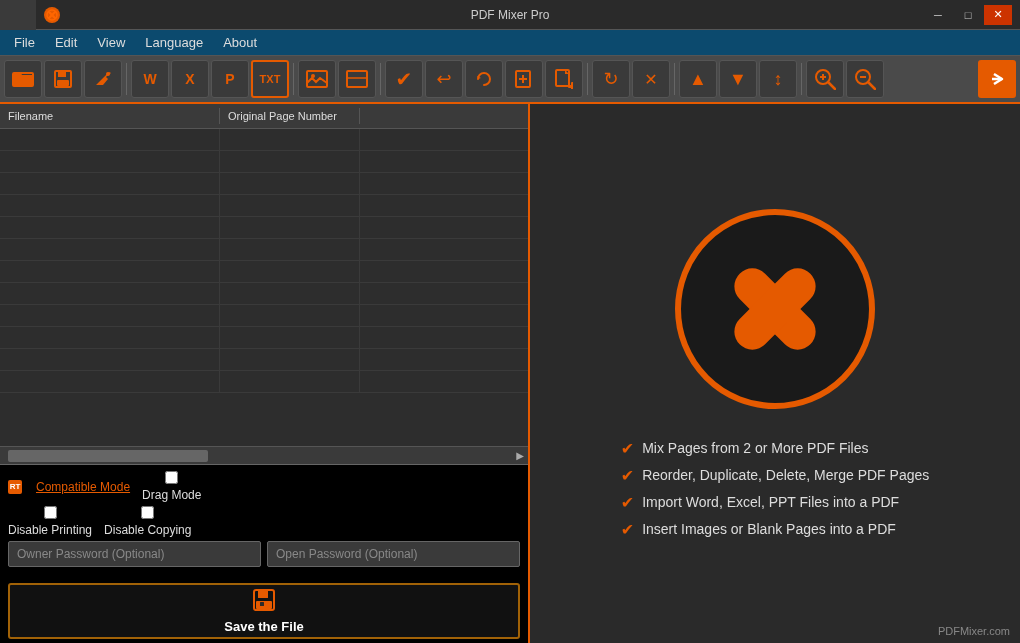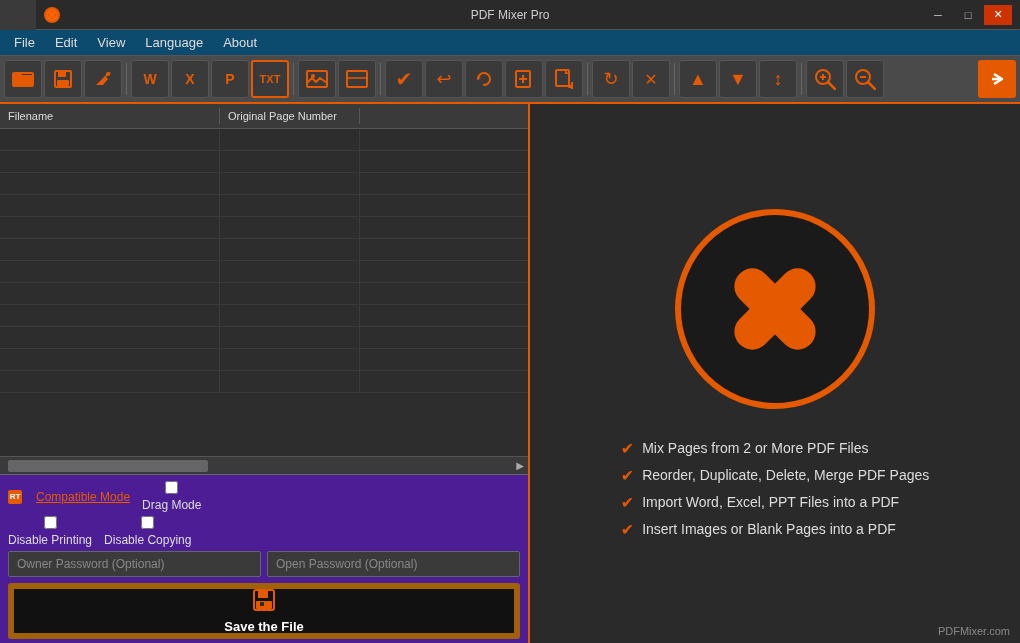--- a/index.html
+++ b/index.html
@@ -195,21 +195,21 @@
     #hscroll-arrow-right {
       margin-left: auto;
       margin-right: 4px;
       font-size: 10px;
       color: #aaa;
     }
 
     
     #bottom-controls {
       padding: 6px 8px 4px 8px;
-      background: #4c1d95;
+      background: #000000;
       border-top: 1px solid #666;
     }
     .control-row {
       display: flex;
       align-items: center;
       gap: 12px;
       margin-bottom: 4px;
     }
     .checkbox-label {
       display: flex;
@@ -240,41 +240,41 @@
       align-items: center;
       justify-content: center;
       font-size: 8px;
       color: #fff;
       font-weight: bold;
       margin-right: 2px;
     }
     .password-row {
       display: flex;
       gap: 6px;
-      margin-bottom: 6px;
+      margin-bottom: 16px;
     }
     .password-input {
       flex: 1;
       height: 26px;
       background: #3a3a3a;
       border: 1px solid #666;
       border-radius: 2px;
       color: #999;
       font-size: 12px;
       padding: 0 8px;
       outline: none;
     }
     .password-input::placeholder { color: #888; }
 
     
     #save-btn {
       width: 100%;
       height: 56px;
       background: #111;
-      border: 6px solid #a16207;
+      border: 2px solid #a16207;
       border-radius: 3px;
       display: flex;
       flex-direction: column;
       align-items: center;
       justify-content: center;
       cursor: pointer;
       gap: 2px;
     }
     .save-icon {
       font-size: 20px;

